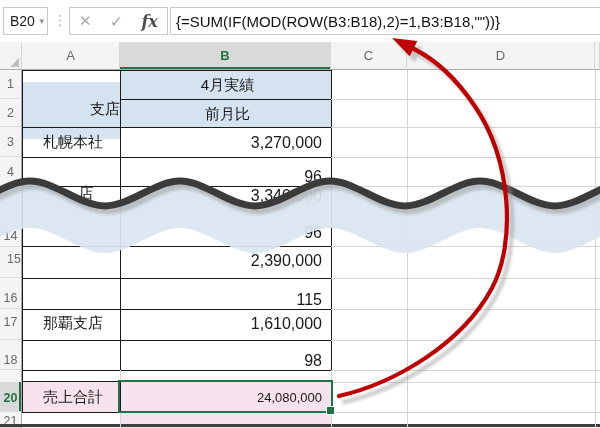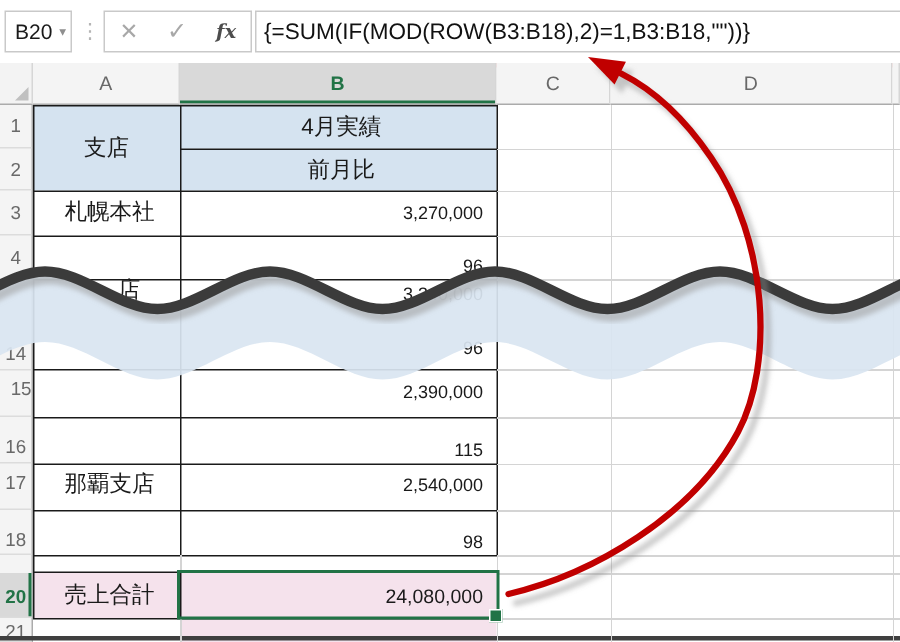--- a/index.html
+++ b/index.html
@@ -9,37 +9,37 @@
   
   .fbar{left:0;top:0;width:600px;height:42px;background:#fff;border-bottom:3px solid #fca5a5;}
   .box{border:1px solid #c9c9c9;background:#fff;box-sizing:border-box;}
   .namebox{left:3px;top:7px;width:45px;height:28px;font-size:14px;}
   .namebox .ref{position:absolute;left:6px;top:5px;}
   .namebox .caret{position:absolute;right:3px;top:8px;font-size:9px;color:#8f8f8f;}
   .dots{left:53px;top:12px;color:#b5b5b5;font-size:14px;letter-spacing:0;}
   .btns{left:69px;top:7px;width:99px;height:28px;display:flex;align-items:center;justify-content:space-around;}
   .btn-x{color:#a8a8a8;font-size:15px;}
   .btn-ok{color:#a8a8a8;font-size:16px;}
-  .btn-fx{color:#4d4d4d;font-size:13px;font-family:"DejaVu Serif",serif;font-style:italic;font-weight:bold;}
+  .btn-fx{color:#4d4d4d;font-size:16px;font-family:"DejaVu Serif",serif;font-style:italic;font-weight:bold;}
   .formulabox{left:170px;top:7px;width:434px;height:28px;}
   .formulatext{position:absolute;left:5px;top:5px;font-size:15px;white-space:nowrap;color:#111;}
   
   .colhdr{top:42px;height:28px;background:#f4f4f4;border-right:1px solid #d6d6d6;border-bottom:1px solid #ababab;
           box-sizing:border-box;text-align:center;line-height:27px;font-size:13px;color:#686868;}
   .colhdr.sel{background:#d9d9d9;color:#217346;font-weight:bold;box-shadow:inset 0 -2px 0 #217346;}
   .corner{left:0;top:42px;width:22px;height:28px;background:#f3f3f3;border-right:1px solid #d6d6d6;border-bottom:1px solid #ababab;box-sizing:border-box;}
   .corner .tri{position:absolute;right:2px;bottom:2px;width:0;height:0;border-bottom:9px solid #c0c0c0;border-left:9px solid transparent;}
   .rowhdr-bg{left:0;top:70px;width:21px;height:358px;background:#f4f4f4;border-right:1px solid #ababab;}
   .rh{left:0;width:21px;text-align:center;font-size:12.5px;color:#696969;border-bottom:1px solid #dcdcdc;box-sizing:border-box;}
   .rh.sel{background:#d9d9d9;color:#217346;font-weight:bold;box-shadow:inset -2px 0 0 #217346;}
   
   .cell{box-sizing:border-box;font-size:15px;text-align:center;}
   .blue{background:#d5e3f0;}
   .pink{background:#f5e2ec;}
-  .num{text-align:right;padding-right:9px;font-size:12px;}
+  .num{text-align:right;padding-right:9px;font-size:16px;}
   .jp{padding-left:4px;}
   .frag{color:#1a1a1a;}
   .selbox{left:118px;top:380px;width:215px;height:33px;border:2px solid #217346;box-sizing:border-box;z-index:6;}
   .handle{position:absolute;right:-4px;bottom:-4px;width:7px;height:7px;background:#217346;border:1px solid #fff;}
   .bline{background:#1a1a1a;z-index:2;}
   .botline{left:0;top:424px;width:600px;height:3px;background:#3f3f3f;z-index:4;}
   svg.overlay{position:absolute;left:0;top:0;z-index:5;pointer-events:none;}
 </style>
 </head>
 <body>
@@ -78,36 +78,36 @@
   <div class="abs rh" style="top:157px;height:30px;line-height:30px;">4</div>
   <div class="abs rh" style="top:217px;height:30px;line-height:38px;">14</div>
   <div class="abs rh" style="top:247px;height:31px;line-height:24px;text-align:right;">15</div>
   <div class="abs rh" style="top:278px;height:31px;line-height:40px;">16</div>
   <div class="abs rh" style="top:309px;height:31px;line-height:26px;">17</div>
   <div class="abs rh" style="top:340px;height:30px;line-height:40px;">18</div>
   <div class="abs rh" style="top:384px;height:12px;line-height:13px;font-size:11px;">19</div>
   <div class="abs rh sel" style="top:382px;height:30px;line-height:32px;">20</div>
   <div class="abs rh" style="top:412px;height:16px;line-height:19px;">21</div>
 
-  <div class="abs cell blue jp" style="left:22px;top:70px;width:98px;height:57px;text-align:center;line-height:57px;padding-left:0;">支店</div>
+  <div class="abs cell blue jp" style="left:22px;top:82px;width:98px;height:57px;text-align:right;line-height:57px;padding-left:0;font-family:Liberation Mono, monospace;">支店</div>
   <div class="abs cell blue jp" style="left:120px;top:70px;width:211px;height:29px;line-height:30px;">4月実績</div>
   <div class="abs cell blue jp" style="left:120px;top:99px;width:211px;height:28px;line-height:29px;">前月比</div>
 
   <div class="abs cell jp" style="left:22px;top:127px;width:98px;height:30px;line-height:30px;">札幌本社</div>
   <div class="abs cell num" style="left:120px;top:127px;width:211px;height:30px;line-height:31px;">3,270,000</div>
   <div class="abs cell num" style="left:120px;top:157px;width:211px;height:28px;line-height:40px;">96</div>
 
   <div class="abs cell frag jp" style="left:64px;top:184px;width:40px;height:20px;">店</div>
   <div class="abs cell frag num" style="left:120px;top:185px;width:211px;height:22px;line-height:22px;">3,340,000</div>
   <div class="abs cell frag num" style="left:120px;top:222px;width:211px;height:21px;line-height:21px;">96</div>
 
   <div class="abs cell num" style="left:120px;top:247px;width:211px;height:31px;line-height:28px;">2,390,000</div>
   <div class="abs cell num" style="left:120px;top:278px;width:211px;height:31px;line-height:44px;">115</div>
   <div class="abs cell jp" style="left:22px;top:309px;width:98px;height:31px;line-height:28px;">那覇支店</div>
-  <div class="abs cell num" style="left:120px;top:309px;width:211px;height:31px;line-height:29px;">2,540,000</div>
+  <div class="abs cell num" style="left:120px;top:309px;width:211px;height:31px;line-height:29px;">1,610,000</div>
   <div class="abs cell num" style="left:120px;top:340px;width:211px;height:30px;line-height:42px;">98</div>
 
   <div class="abs cell pink jp" style="left:22px;top:382px;width:98px;height:30px;line-height:30px;">売上合計</div>
   <div class="abs cell pink num" style="left:120px;top:382px;width:211px;height:48px;line-height:31px;font-size:13px;">24,080,000</div>
 
   <div class="abs selbox">
     <span class="handle"></span>
   </div>
 
   <div class="abs bline" style="left:22px;top:70px;width:1px;height:342px;"></div>

